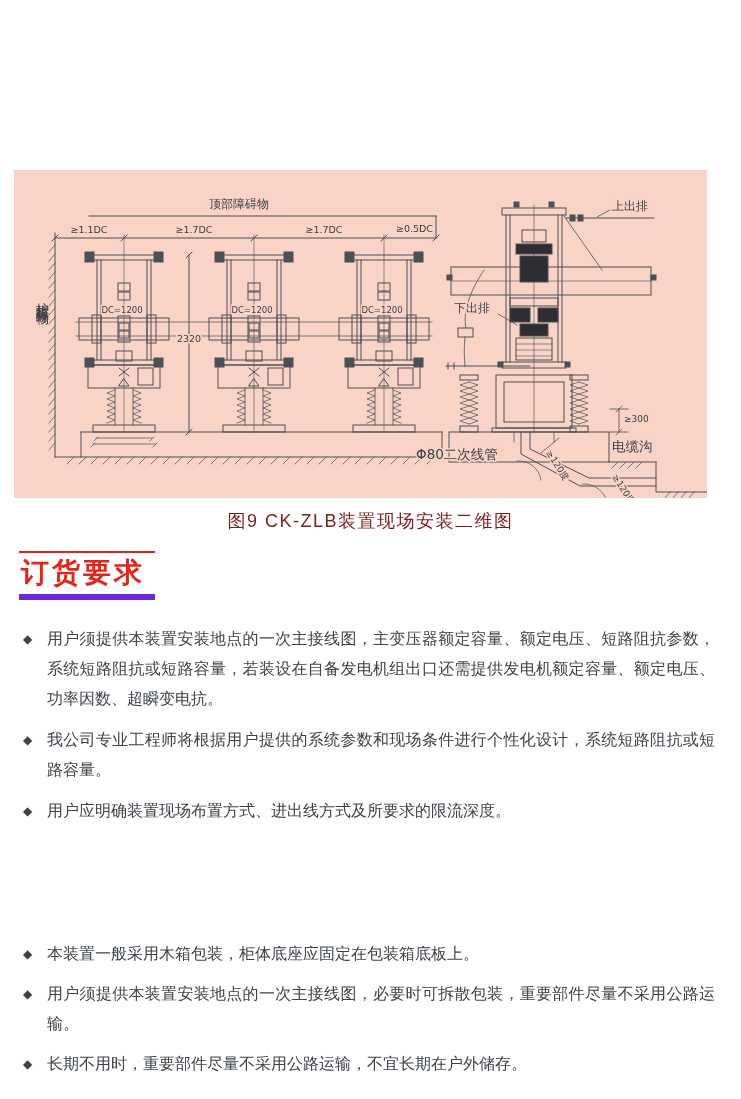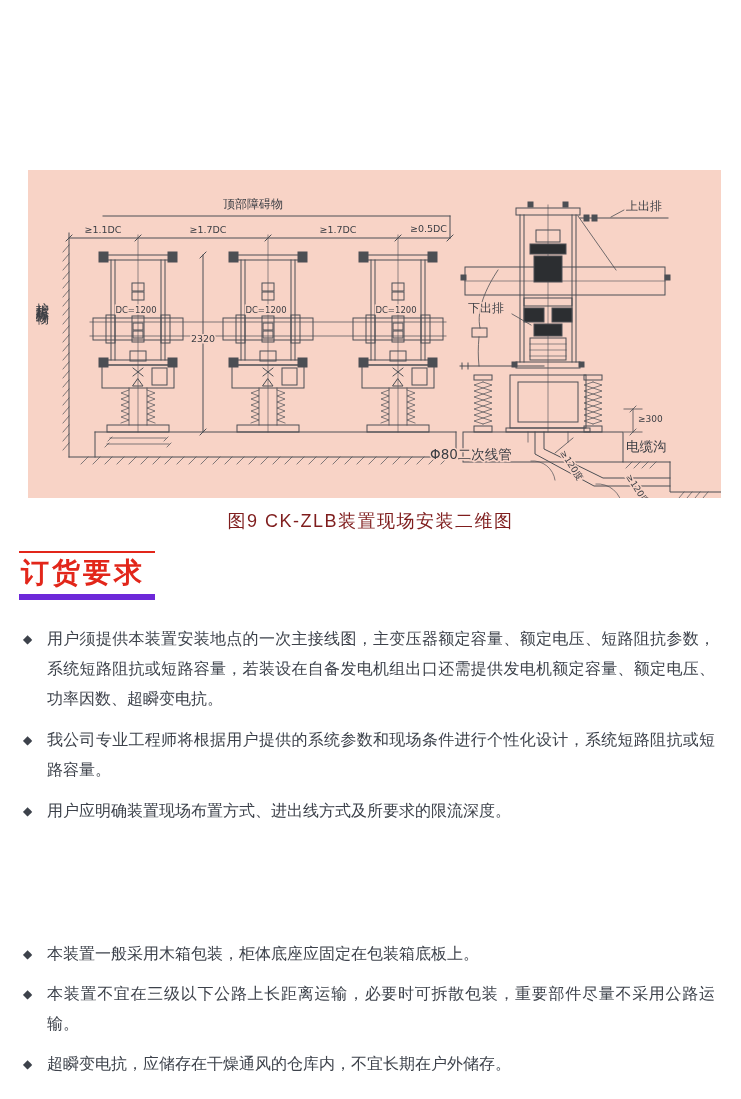--- a/index.html
+++ b/index.html
@@ -1,19 +1,19 @@
 <!DOCTYPE html>
 <html><head>
 <meta charset="utf-8">
 <style>
   html,body{margin:0;padding:0;background:#ffffff;}
   .page{position:relative;width:741px;height:1099px;background:#ffffff;overflow:hidden;
         font-family:"Liberation Sans","DejaVu Sans",sans-serif;color:#3d424b;}
   
-  .panel{position:absolute;left:28px;top:170px;width:693px;height:328px;background:#f8d3c6;}
+  .panel{position:absolute;left:14px;top:170px;width:693px;height:328px;background:#f8d3c6;}
   .panel svg{position:absolute;left:0;top:0;}
   .vlabel{position:absolute;left:33px;top:292px;height:100px;
           writing-mode:vertical-rl;text-orientation:upright;
           font-size:13px;letter-spacing:2px;color:#3b3e44;}
   .caption{position:absolute;left:0;top:509px;width:741px;text-align:center;
            font-size:18px;letter-spacing:1.5px;color:#7f1d1d;}
   
   .sec-head{position:absolute;left:19px;display:inline-block;
             border-top:2px solid #e2261a;border-bottom:6px solid #6d28d9;
             padding:5px 10px 5px 2px;color:#e2261a;font-weight:bold;
@@ -226,21 +226,21 @@
   </ul>
 
 
   <ul class="blist blist2">
     <li>
       <span class="blt">◆</span>
       <span class="btxt">本装置一般采用木箱包装，柜体底座应固定在包装箱底板上。</span>
     </li>
     <li>
       <span class="blt">◆</span>
-      <span class="btxt">本装置不宜在三级以下公路上长距离运输，必要时可拆散包装，重要部件尽量不采用公路运输。</span>
-    </li>
-    <li>
-      <span class="blt">◆</span>
-      <span class="btxt">超瞬变电抗，应储存在干燥通风的仓库内，不宜长期在户外储存。</span>
+      <span class="btxt">用户须提供本装置安装地点的一次主接线图，必要时可拆散包装，重要部件尽量不采用公路运输。</span>
+    </li>
+    <li>
+      <span class="blt">◆</span>
+      <span class="btxt">长期不用时，重要部件尽量不采用公路运输，不宜长期在户外储存。</span>
     </li>
   </ul>
 
 </div>
 
 </body></html>

